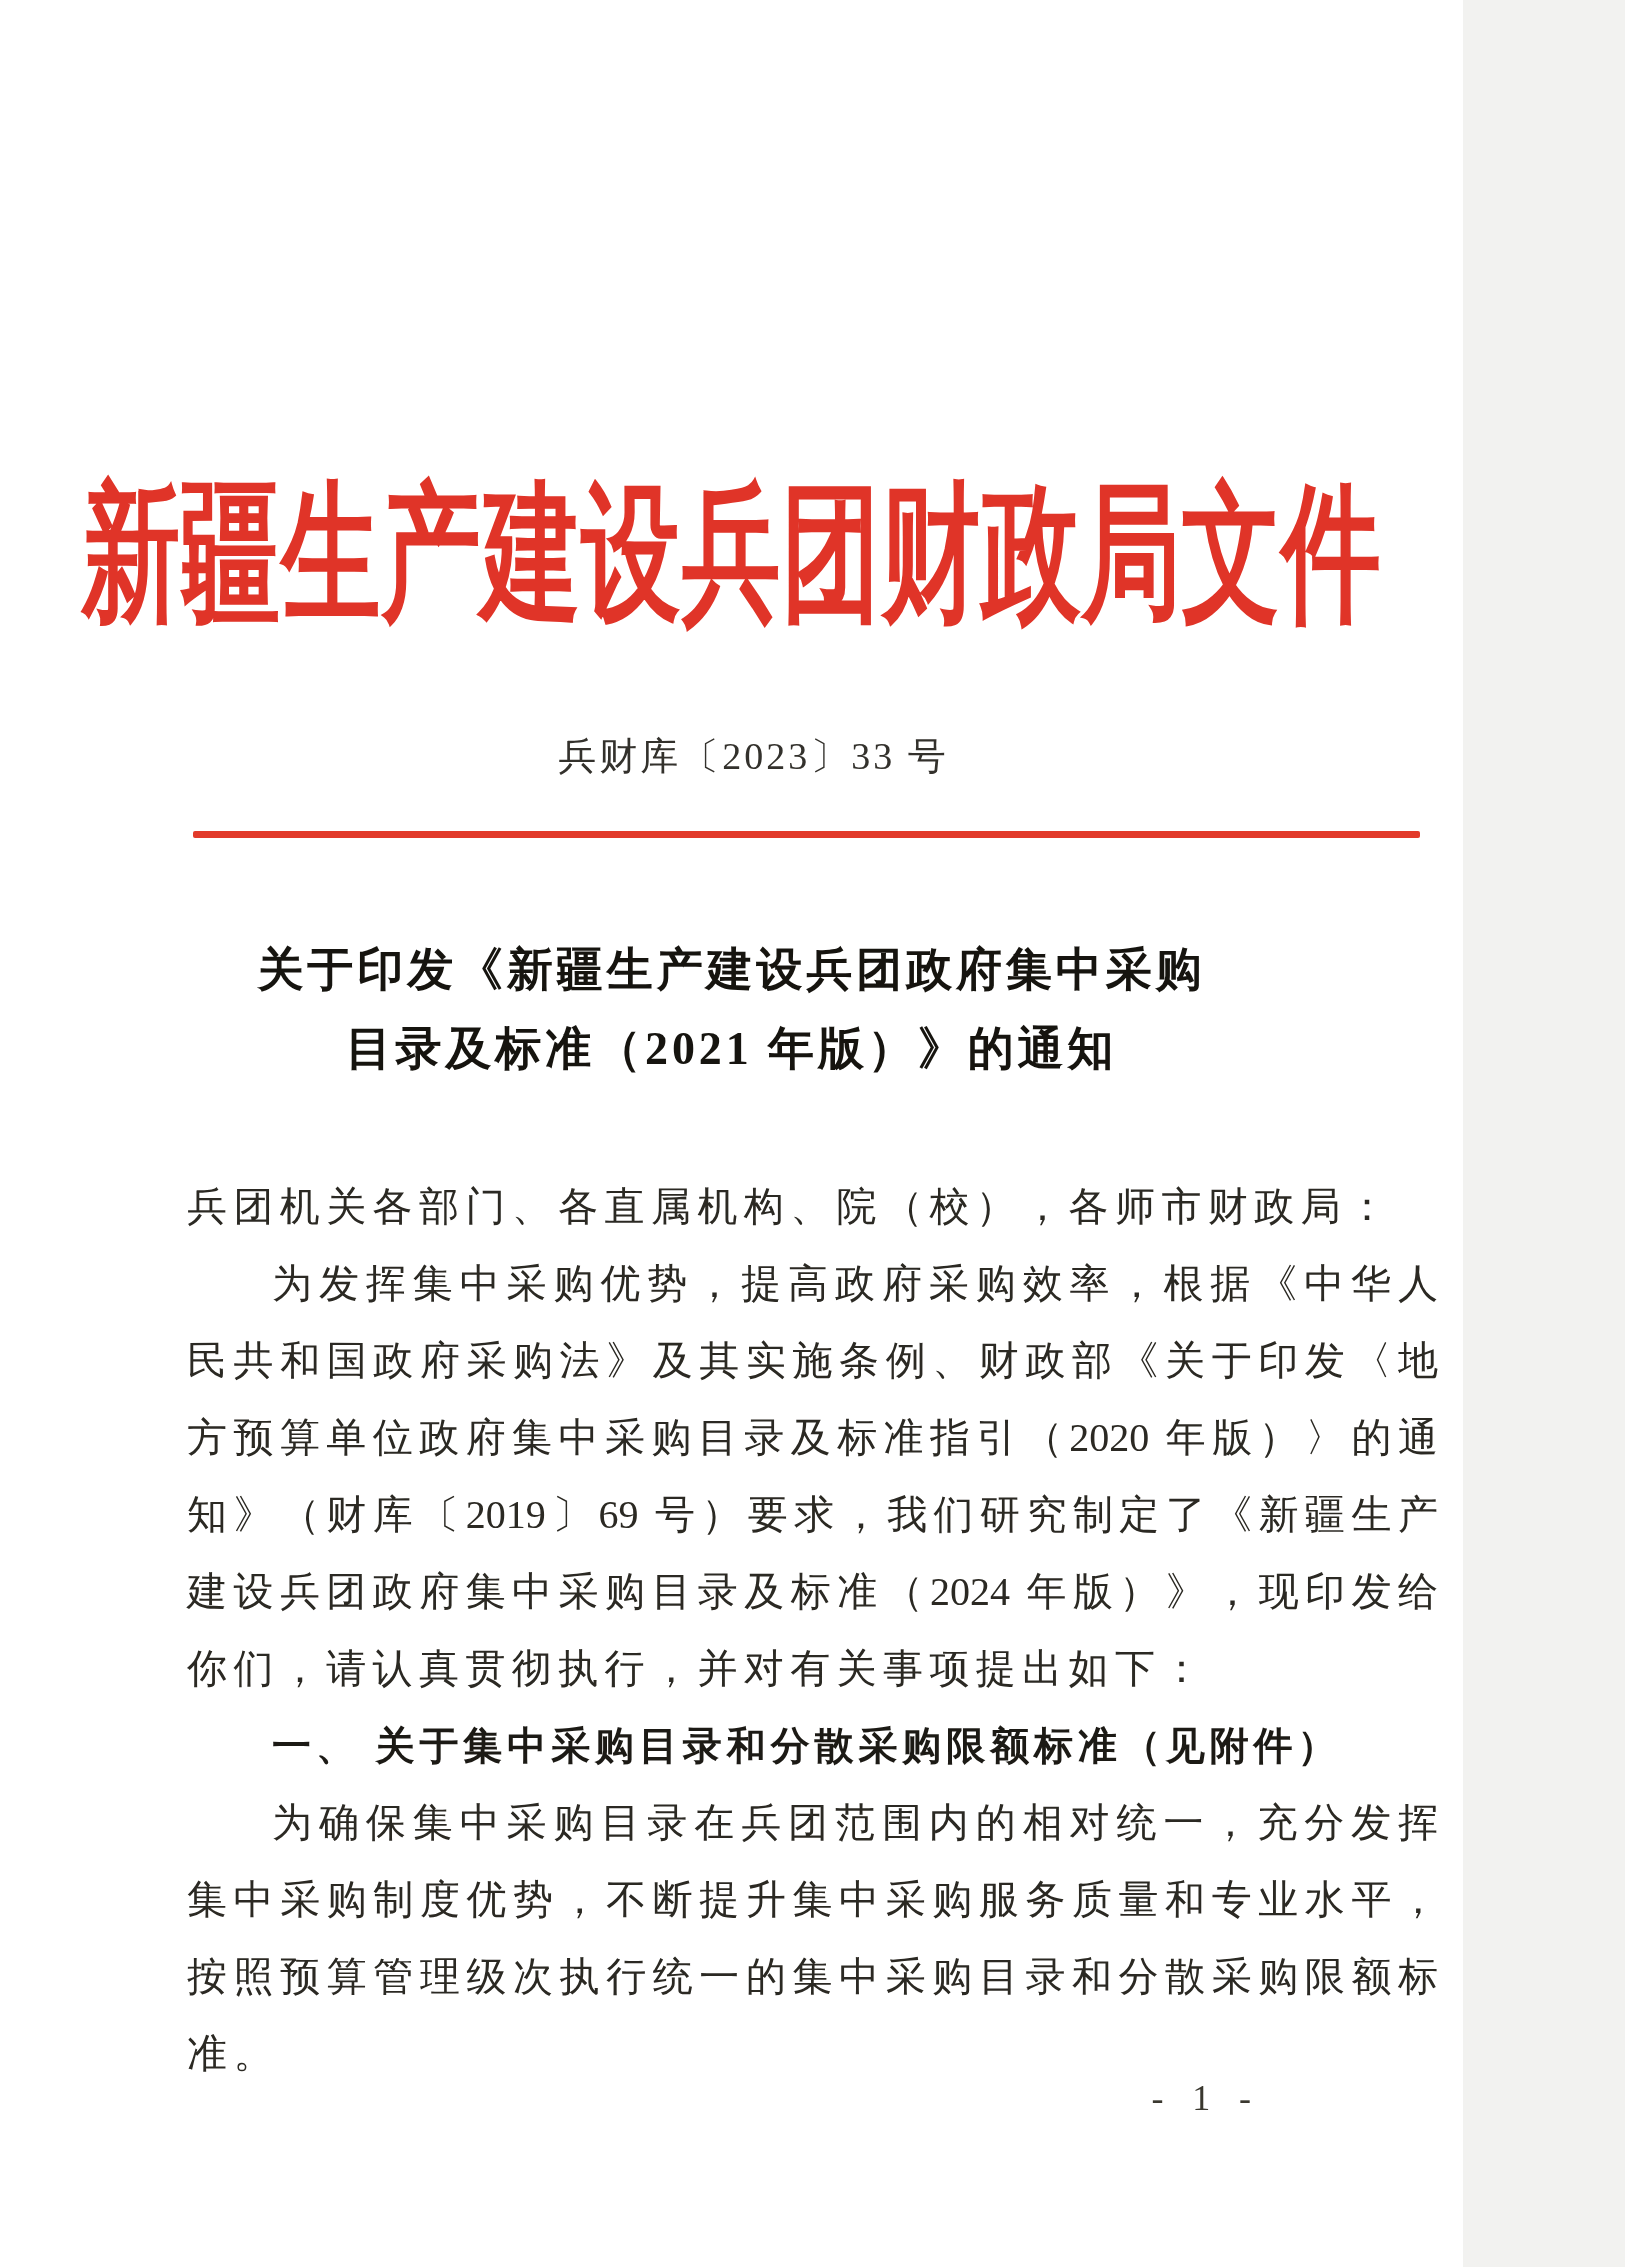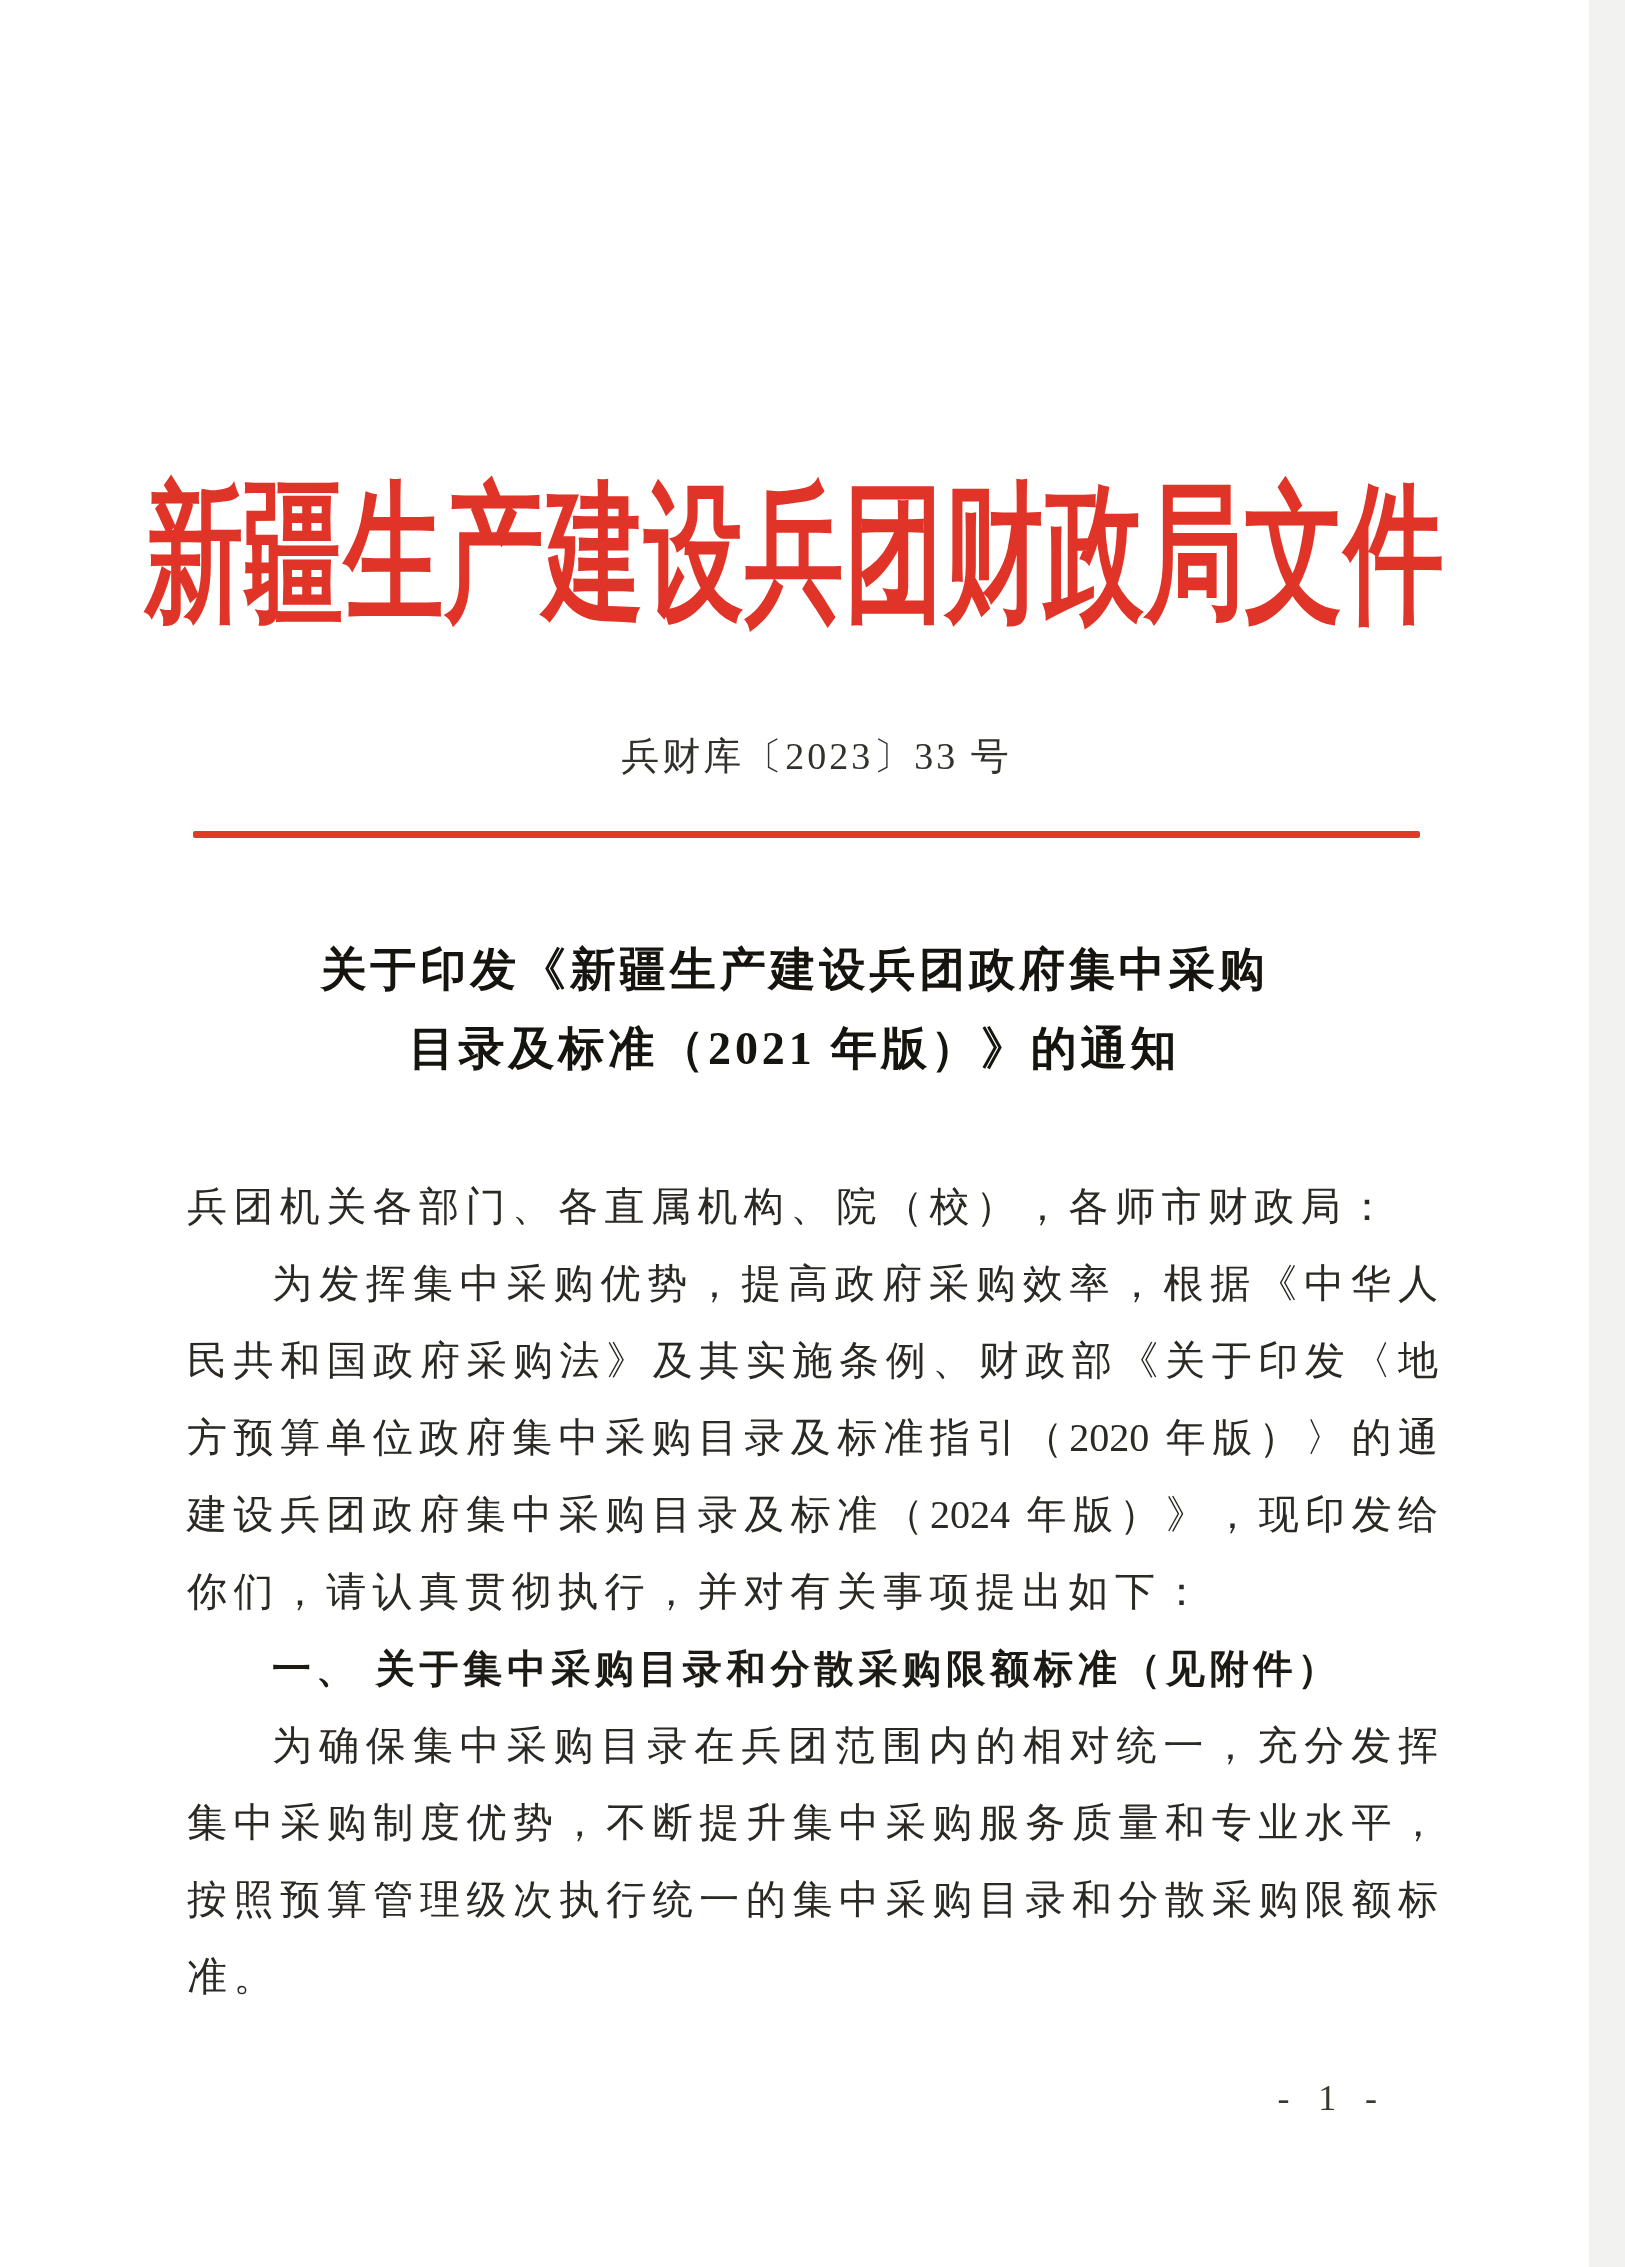--- a/index.html
+++ b/index.html
@@ -1,21 +1,21 @@
 <!DOCTYPE html>
 <html><head>
 <meta charset="utf-8">
 <style>
   * { margin: 0; padding: 0; box-sizing: border-box; }
   html, body { width: 1625px; background: #f2f2f0; }
   body { font-family: "Liberation Serif", "DejaVu Serif", serif; }
 
   .page {
     position: relative;
-    width: 1589px;
+    width: 1463px;
     height: 2268px;
     background: #ffffff;
     overflow: hidden;
     color: #26241f;
   }
 
   
   .banner {
     position: absolute;
     top: 455px;
@@ -125,20 +125,21 @@
     <div>关于印发《新疆生产建设兵团政府集中采购</div>
     <div>目录及标准（2021 年版）》的通知</div>
   </div>
 
   <div class="body-text">
     <div class="line short">兵团机关各部门、各直属机构、院（校），各师市财政局：</div>
 
     <div class="line fill indent">为发挥集中采购优势，提高政府采购效率，根据《中华人</div>
     <div class="line fill">民共和国政府采购法》及其实施条例、财政部《关于印发〈地</div>
     <div class="line fill">方预算单位政府集中采购目录及标准指引（2020 年版）〉的通</div>
+    <div class="line fill">知》（财库〔2019〕69 号）要求，我们研究制定了《新疆生产</div>
     <div class="line fill">建设兵团政府集中采购目录及标准（2024 年版）》，现印发给</div>
     <div class="line short">你们，请认真贯彻执行，并对有关事项提出如下：</div>
 
     <div class="line short heading indent">一、 关于集中采购目录和分散采购限额标准（见附件）</div>
 
     <div class="line fill indent">为确保集中采购目录在兵团范围内的相对统一，充分发挥</div>
     <div class="line fill">集中采购制度优势，不断提升集中采购服务质量和专业水平，</div>
     <div class="line fill">按照预算管理级次执行统一的集中采购目录和分散采购限额标</div>
     <div class="line short">准。</div>
   </div>

